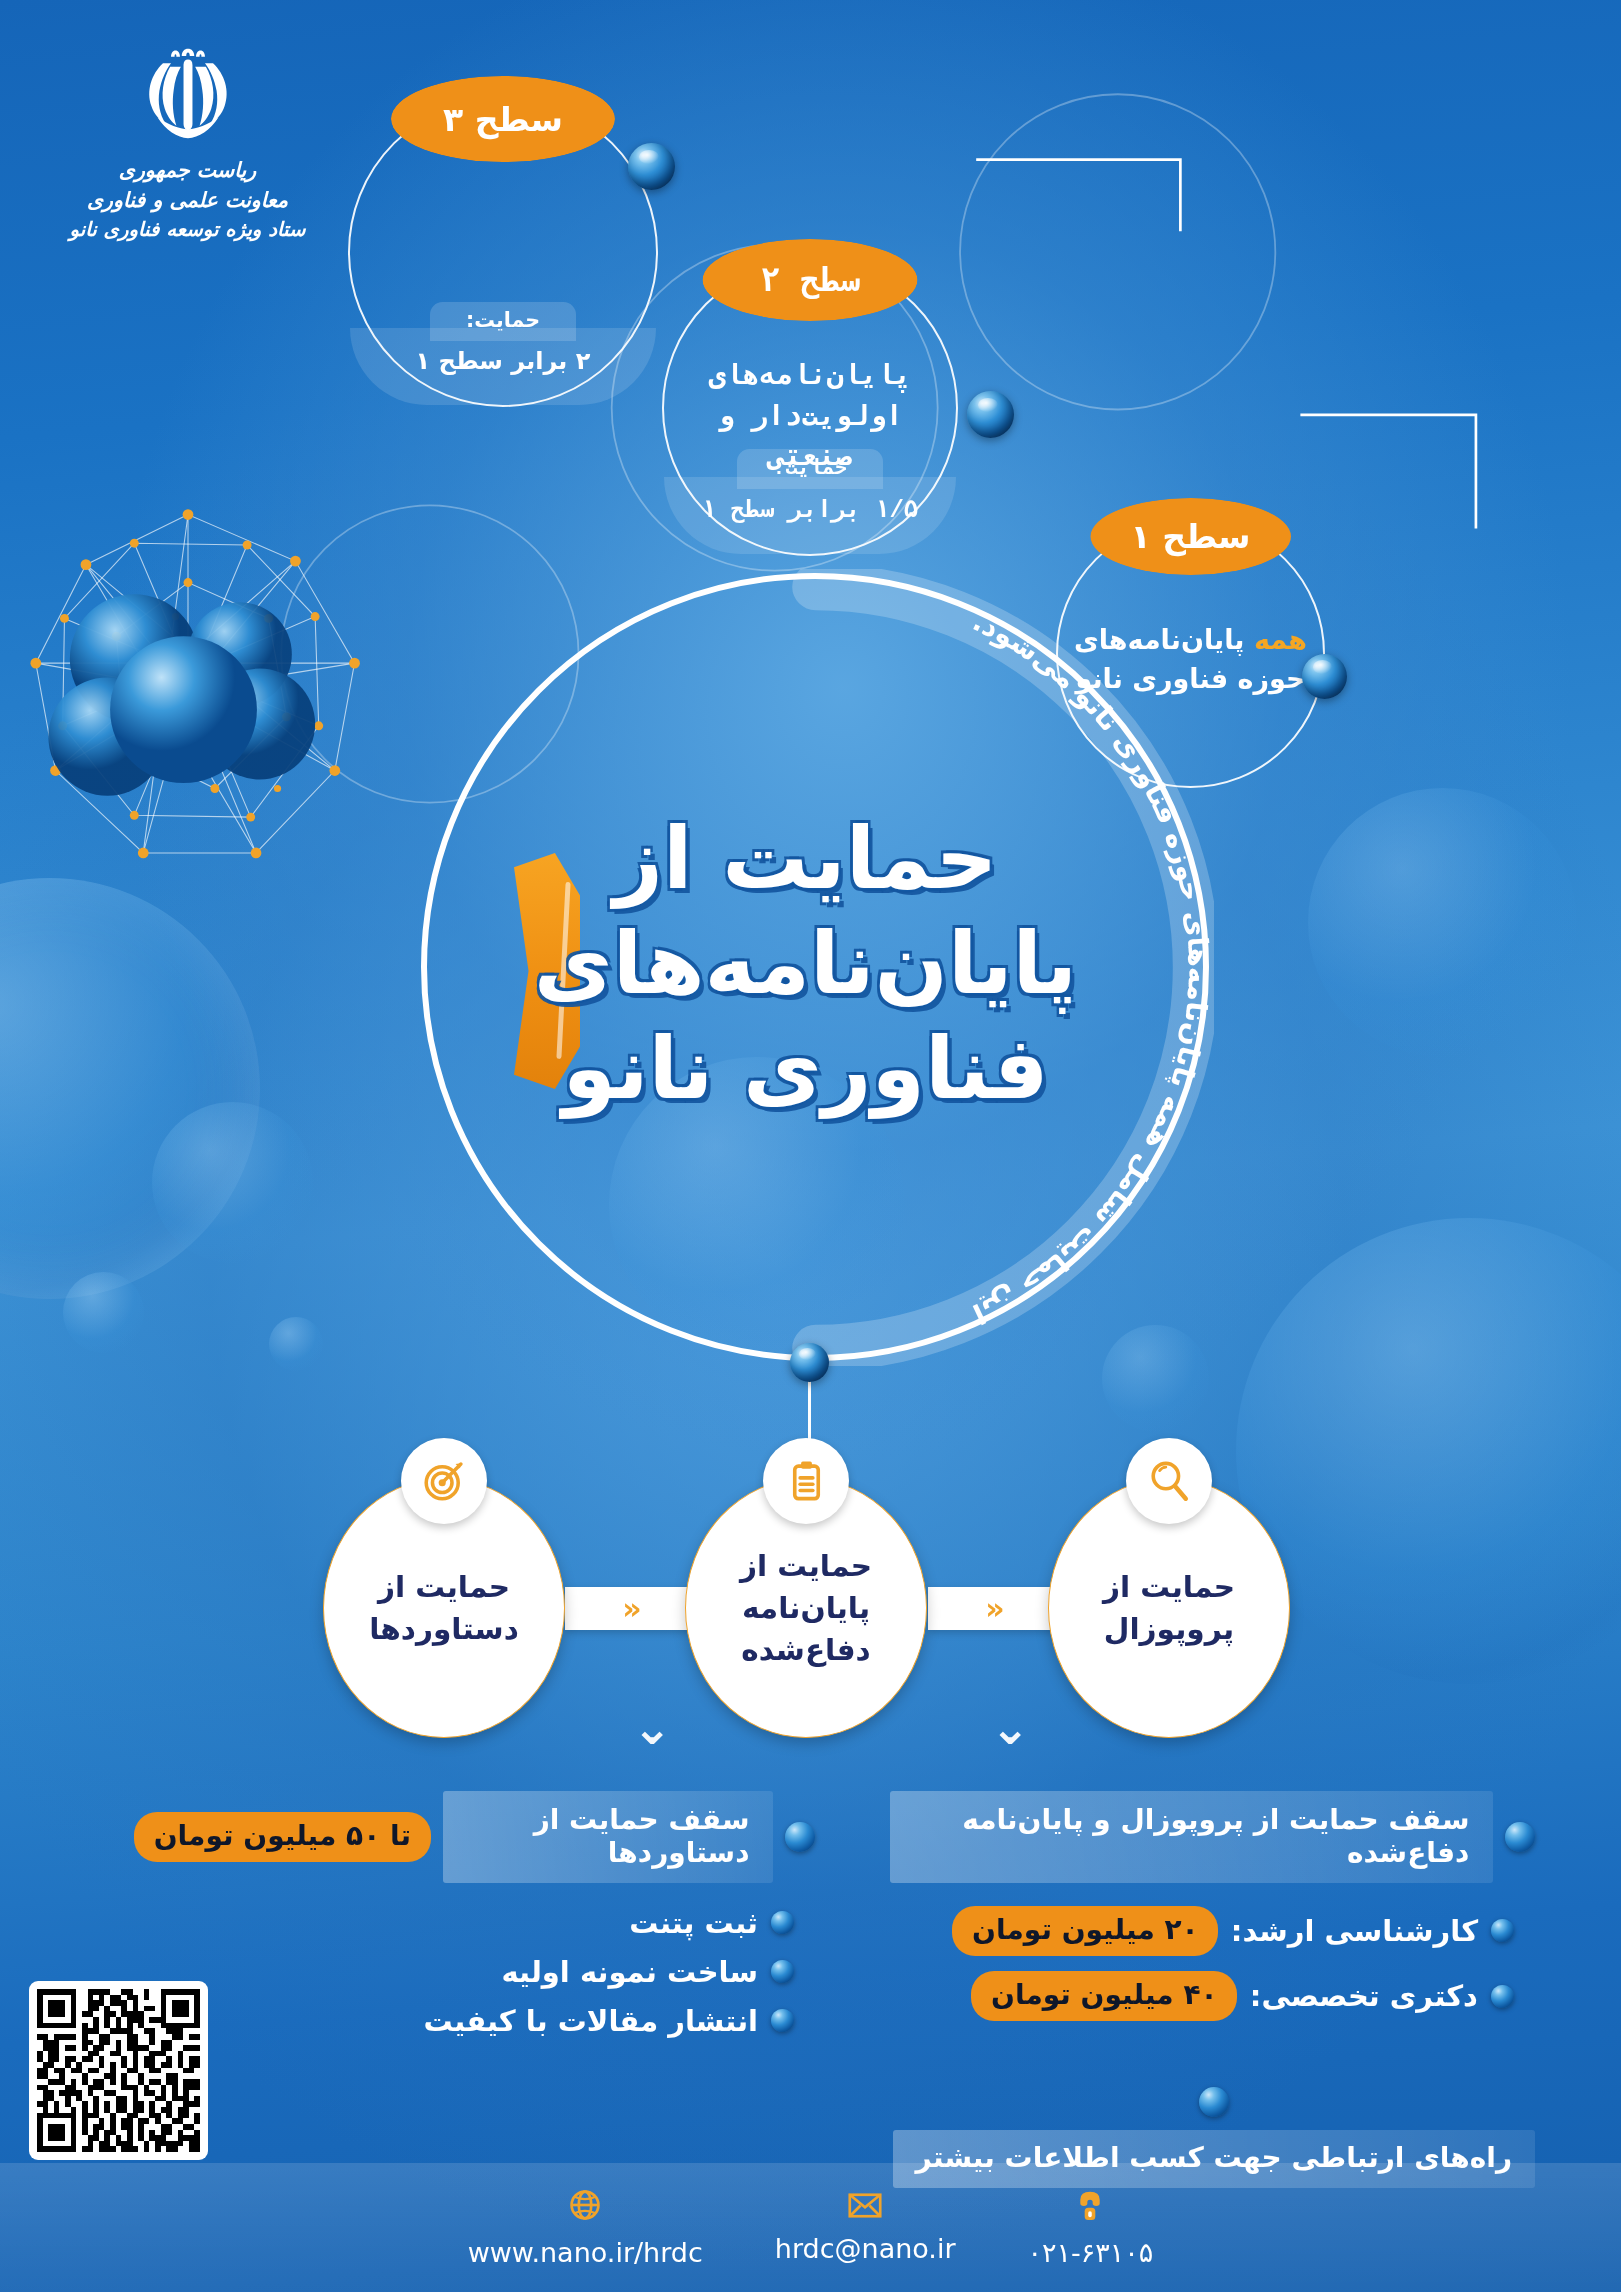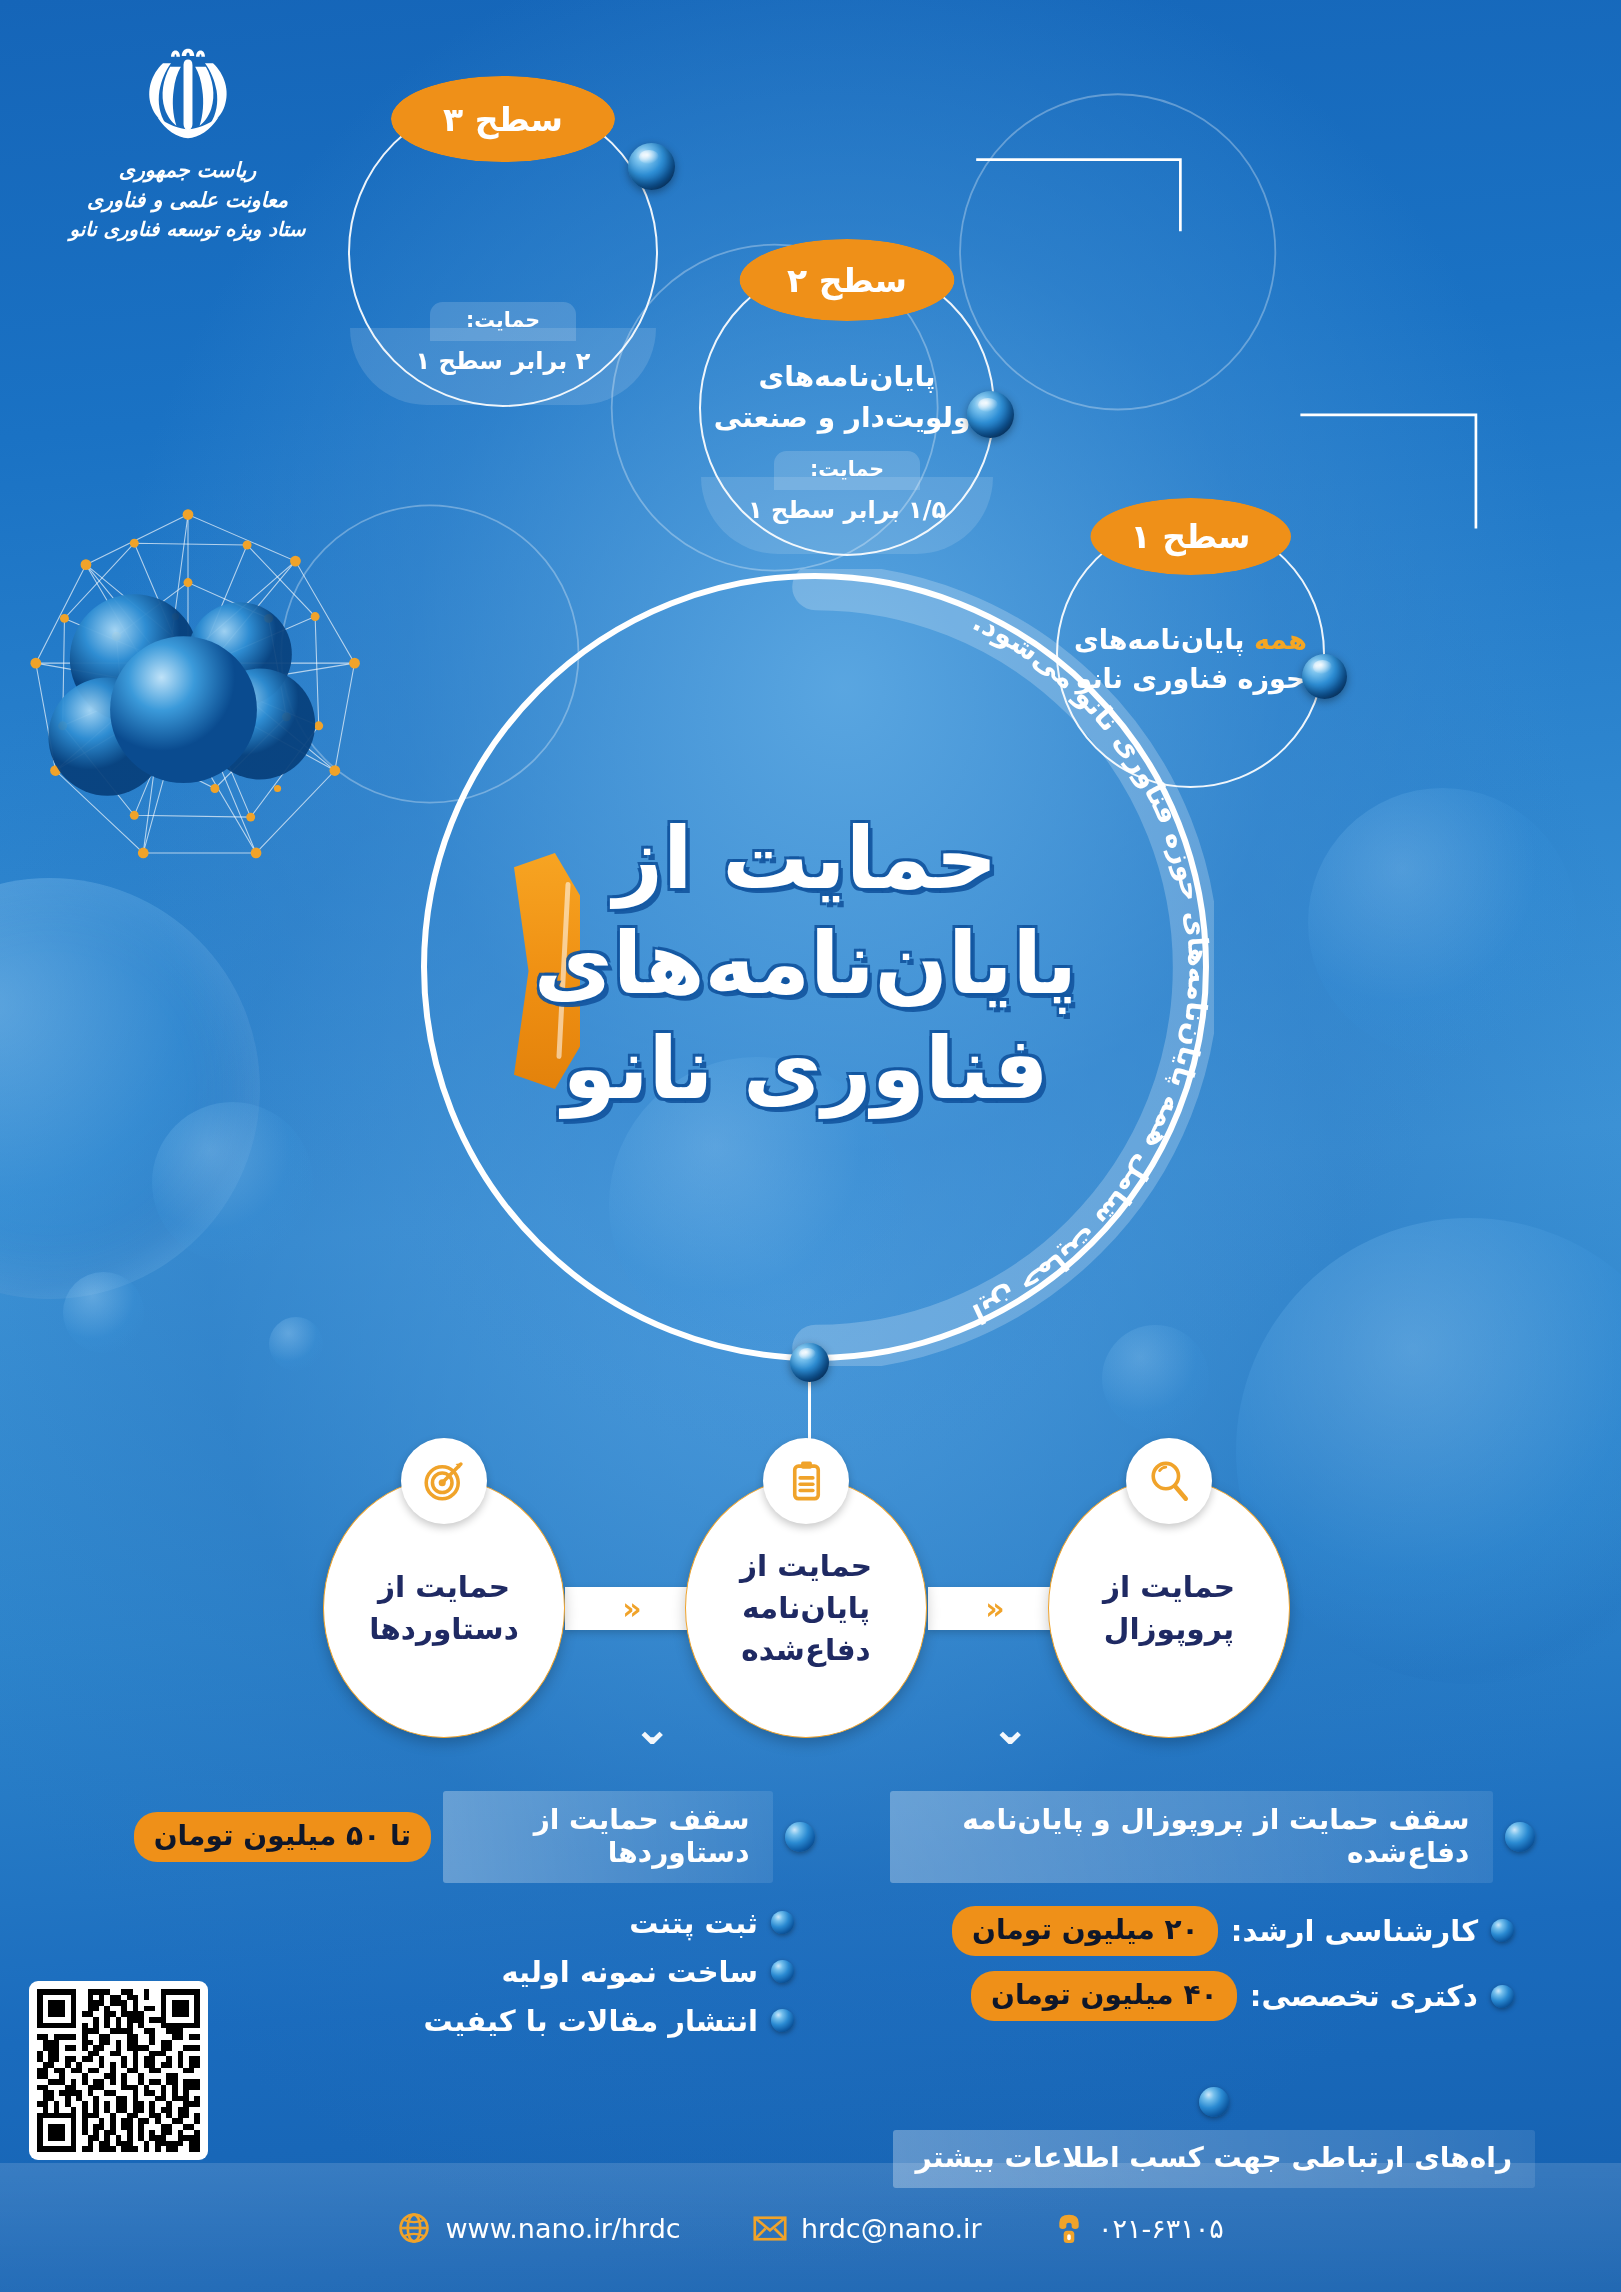--- a/index.html
+++ b/index.html
@@ -50,21 +50,21 @@
     font-style:italic; font-weight:600;
     letter-spacing:0.4px; line-height:1.45;
   }
   .ll1{ font-size:20.6px; }
   .ll2{ font-size:20.6px; }
   .ll3{ font-size:19.7px; }
 
   
   .level{ position:absolute; border-radius:50%; border:2.7px solid rgba(255,255,255,.92); }
   .lvl3{ width:310px; height:310px; right:963px; top:97px; }
-  .lvl2{ width:296px; height:296px; right:626px; top:260px; }
+  .lvl2{ width:296px; height:296px; right:663px; top:260px;font-family:Liberation Mono, monospace; }
   .lvl1{ width:269px; height:269px; right:296px; top:519px; }
 
   .lvl-badge{
     position:absolute; left:50%; transform:translateX(-50%);
     top:-23px; width:224px; height:86px;
     background:#ef9018;
     border-radius:50% / 50%;
     clip-path:ellipse(50% 50% at 50% 50%);
     display:flex; align-items:center; justify-content:center;
     color:#fff; font-size:33px; font-weight:bold;
@@ -231,21 +231,21 @@
   .footer-head{ position:absolute; right:86px; top:2087px; display:flex; align-items:center; gap:12.5px;flex-direction:column; }
   .footer-bar{
     position:absolute; left:0; right:0; bottom:0; height:130px;
     background:linear-gradient(180deg, rgba(255,255,255,.14), rgba(255,255,255,.06));
   }
   .footer-items{
     position:absolute; left:0; right:0; bottom:0; height:130px;
     display:flex; align-items:center; justify-content:center; gap:72px;
     direction:ltr;
   }
-  .fitem{ display:flex; align-items:center; gap:14.3px; color:#ffffff; font-size:27px; }
+  .fitem{ display:flex; align-items:center; gap:14.3px; color:#ffffff; font-size:27px;flex-direction:column; }
   .fitem .gl{ color:#f0a32a; display:flex; }
 </style>
 </head>
 <body>
 
 <div class="poster">
 
   <div class="bubble bub-a"></div>
   <div class="bubble bub-b"></div>
   <div class="bubble bub-c"></div>

